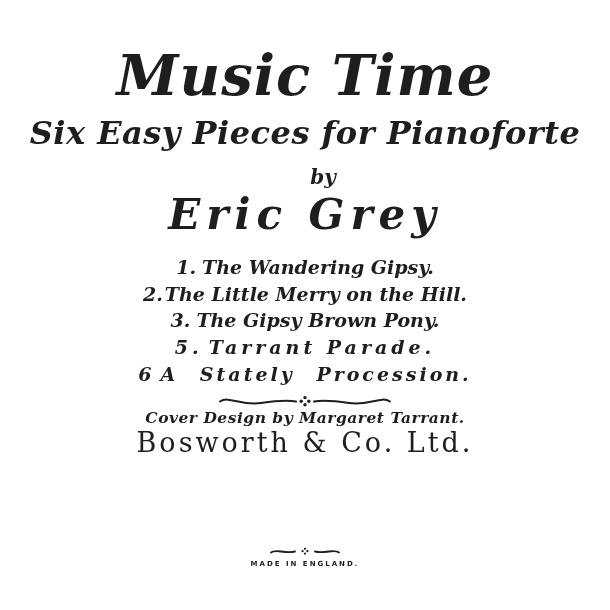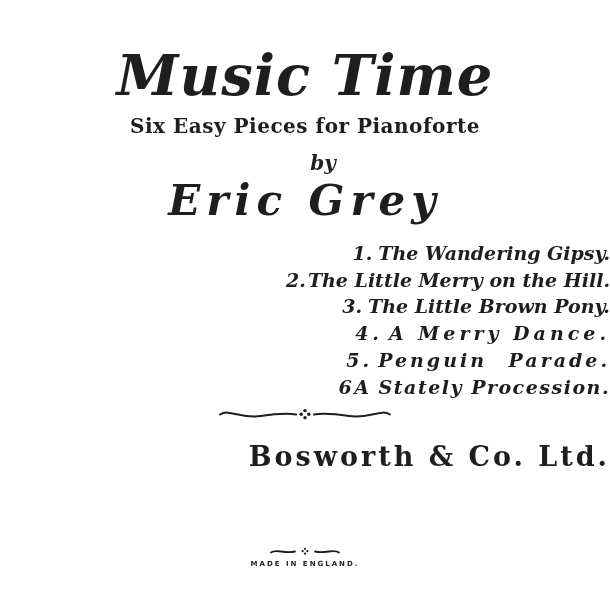--- a/index.html
+++ b/index.html
@@ -18,22 +18,23 @@
   }
   .title {
     font-size: 56px;
     line-height: 1.12;
     font-weight: bold;
     font-style: italic;
     letter-spacing: 1px;
   }
   .subtitle {
     margin-top: 7px;
-    font-size: 20px;
+    font-size: 32px;
     font-weight: bold;
+    font-style: italic;
     letter-spacing: 0.5px;
   }
   .byline {
     margin-top: 13px;
     font-size: 20px;
     font-weight: bold;
     font-style: italic;
     padding-left: 36px;
   }
   .composer {
@@ -45,41 +46,39 @@
     text-align: center;
   }
   .pieces {
     list-style: none;
     margin: 15px 0 0 0;
     padding: 0;
     font-size: 19px;
     font-weight: bold;
     font-style: italic;
   }
-  .pieces li { line-height: 26.8px; white-space: nowrap; text-align: right; }
+  .pieces li { line-height: 26.8px; white-space: nowrap; }
   .pieces .num { margin-right: 6px; }
   .pieces li:nth-child(2) .num { margin-right: 2px; }
   .pieces li:nth-child(4) { letter-spacing: 4px; }
   .pieces li:nth-child(5) { letter-spacing: 3px; word-spacing: 12px; }
   .pieces li:nth-child(6) { letter-spacing: 1.5px; padding-left: 36px; }
   .pieces li:nth-child(6) .num { margin-right: 1px; }
   .divider { margin-top: 3px; height: 16px; }
   .credit {
     margin-top: 1px;
     font-size: 15.5px;
     font-weight: bold;
     font-style: italic;
     letter-spacing: 0.5px;
   }
   .publisher {
-    margin-top: 21px;
     font-size: 27px;
-    font-weight: bold;
+    font-weight: normal;
     letter-spacing: 3px;
-    text-align: right;
   }
   .made-in {
     position: absolute;
     top: 541px;
     left: 0;
     right: 0;
   }
   .made-in-text {
     margin-top: 0px;
     font-family: "DejaVu Sans", sans-serif;
@@ -104,27 +103,24 @@
   <div class="composer">Eric Grey</div>
 
   <ul class="pieces">
     <li>
       <span class="num">1.</span><span>The Wandering Gipsy.</span>
     </li>
     <li>
       <span class="num">2.</span><span>The Little Merry on the Hill.</span>
     </li>
     <li>
-      <span class="num">3.</span><span>The Little Brown Pony.</span>
+      <span class="num">3.</span><span>The Gipsy Brown Pony.</span>
     </li>
     <li>
-      <span class="num">4.</span><span>A Merry Dance.</span>
-    </li>
-    <li>
-      <span class="num">5.</span><span>Penguin Parade.</span>
+      <span class="num">5.</span><span>Tarrant Parade.</span>
     </li>
     <li>
       <span class="num">6</span><span>A Stately Procession.</span>
     </li>
   </ul>
 
   <div class="divider">
     <svg width="178" height="16" viewBox="0 0 178 16" aria-hidden="true">
       <g stroke="#1e1e1e" fill="none" stroke-linecap="round">
         <path d="M4 8.5 C 13 2.5, 25 13, 45 10 C 59 8, 70 7, 80 8.5" stroke-width="2"></path>
@@ -132,20 +128,21 @@
       </g>
       <g fill="#1e1e1e">
         <circle cx="89" cy="4.6" r="1.7"></circle>
         <circle cx="85.2" cy="8.2" r="1.7"></circle>
         <circle cx="92.8" cy="8.2" r="1.7"></circle>
         <circle cx="89" cy="11.8" r="1.7"></circle>
       </g>
     </svg>
   </div>
 
+  <div class="credit">Cover Design by Margaret Tarrant.</div>
 
   <div class="publisher">Bosworth &amp; Co. Ltd.</div>
 
   <div class="made-in">
     <div>
       <svg width="76" height="9" viewBox="0 0 76 9" aria-hidden="true">
         <g stroke="#1e1e1e" fill="none" stroke-linecap="round">
           <path d="M4 5.5 C 9 1.5, 17 7, 28 4.5" stroke-width="1.8"></path>
           <path d="M72 5.5 C 67 1.5, 59 7, 48 4.5" stroke-width="1.8"></path>
         </g>

